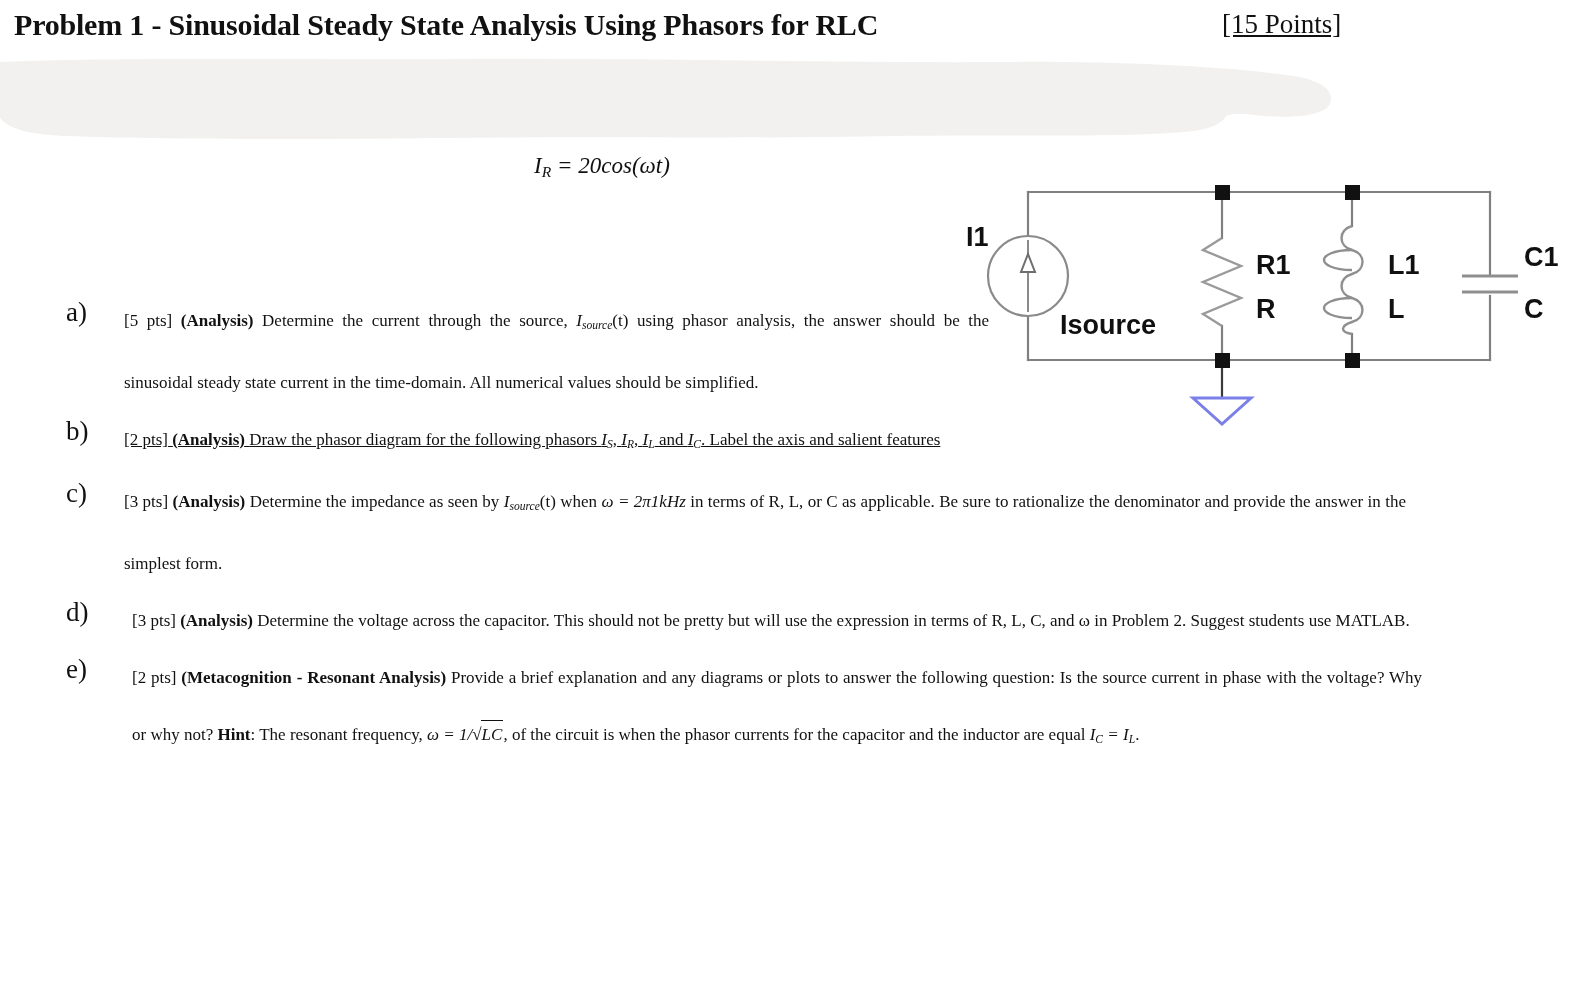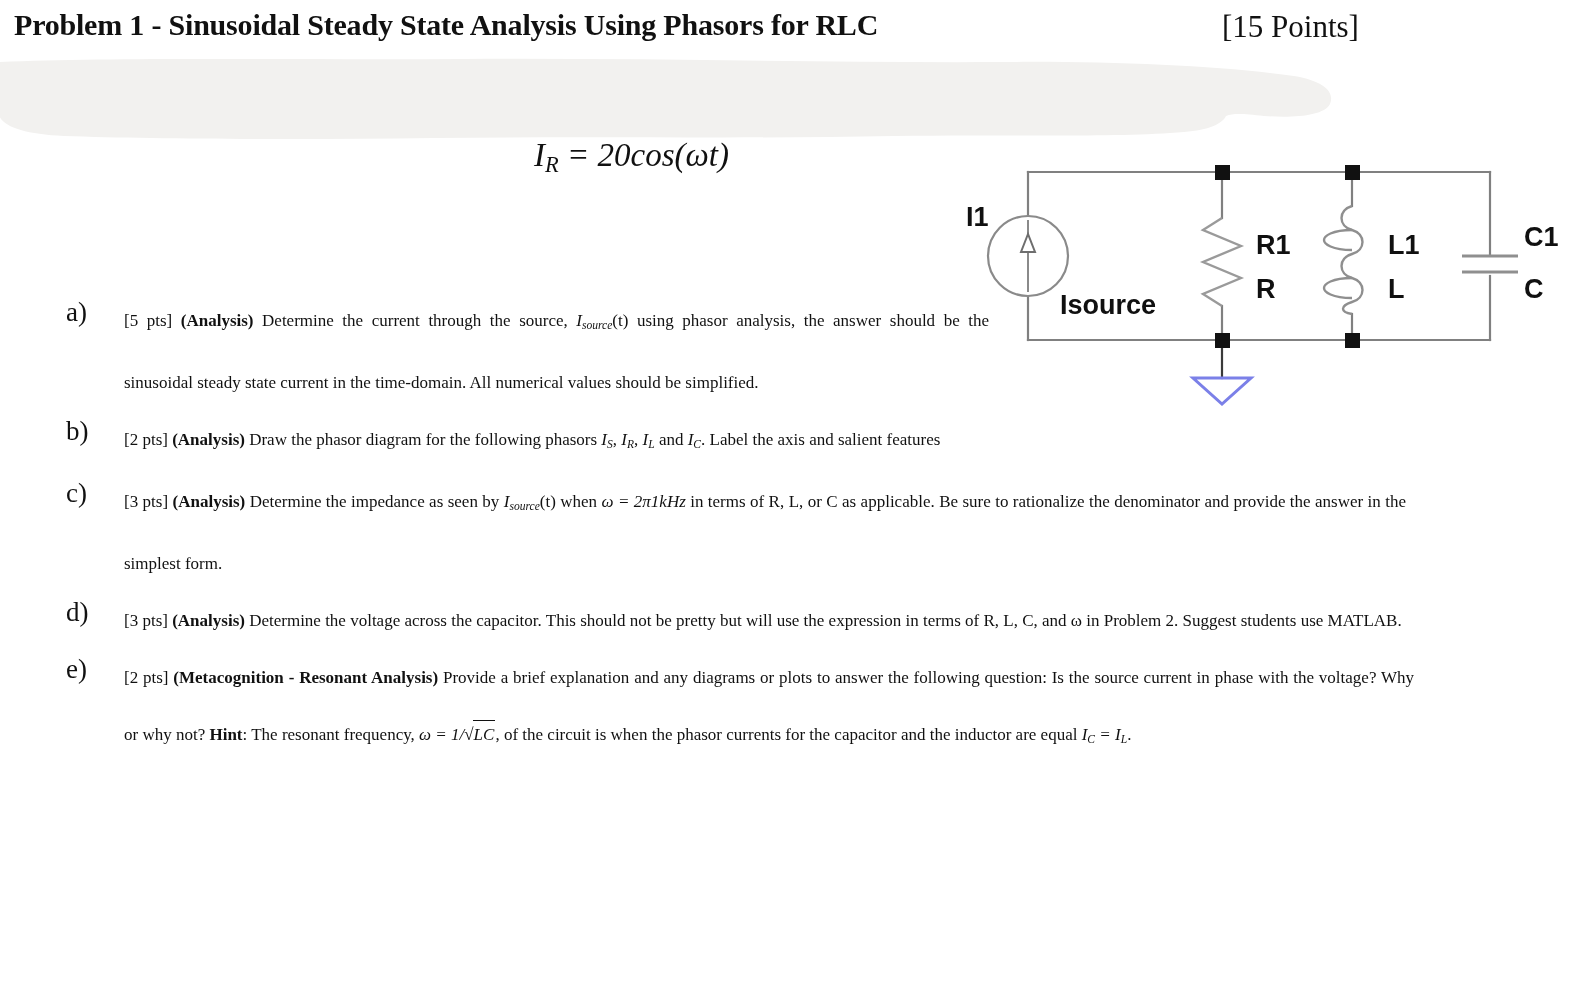--- a/index.html
+++ b/index.html
@@ -30,60 +30,61 @@
     top: 0;
     font-size: 30px;
     font-weight: bold;
     letter-spacing: -0.2px;
     white-space: nowrap;
   }
   .points-label {
     position: absolute;
     left: 1222px;
     top: 1px;
-    font-size: 31px;
+    font-size: 27px;
     white-space: nowrap;
+    text-decoration: underline;
   }
 
   
   .redaction {
     position: absolute;
     left: -6px;
     top: 56px;
     width: 1346px;
     height: 84px;
     pointer-events: none;
   }
 
   
   .equations {
     position: absolute;
     left: 530px;
-    top: 136px;
+    top: 146px;
     width: 420px;
     font-style: italic;
-    font-size: 33px;
+    font-size: 23px;
     line-height: 39px;
   }
   .eq-line { white-space: nowrap; display: block; }
   .eq-1 { text-align: left; padding-left: 4px; }
   .eq-2 { text-align: left; padding-left: 92px; }
   .eq-3 { text-align: left; padding-left: 42px; }
   .eq-line sub {
     font-size: 0.68em;
     font-style: italic;
     vertical-align: -0.28em;
   }
   .nosub { font-style: italic; }
 
   
   .circuit {
     position: absolute;
     left: 960px;
-    top: 146px;
+    top: 166px;
     width: 609px;
     height: 260px;
   }
   .circuit svg { display: block; }
   .ckt-label {
     font-family: "Liberation Sans", sans-serif;
     font-weight: bold;
     fill: #101010;
   }
 
@@ -107,40 +108,40 @@
     line-height: 40px;
   }
   .itext {
     font-size: 17px;
     line-height: 57px;
     text-align: justify;
     text-justify: inter-word;
   }
   .itext.narrow { width: 865px; }
   .itext.wide   { width: 1282px; }
-  .itext.wide2  { width: 1290px; }
+  .itext.wide2  { width: 1290px; margin-left: 8px; }
   .itext b { font-weight: bold; }
   .mi {
     font-style: italic;
   }
   .mi sub {
     font-size: 0.68em;
     vertical-align: -0.26em;
     font-style: italic;
   }
   .sqrt-wrap {
     font-style: italic;
     white-space: nowrap;
   }
   .sqrt-bar {
     border-top: 1.6px solid #111;
     padding: 4px 1px;
     margin-left: -1px;
   }
-  .lastline { text-align: left; }
+  .lastline { text-align: left; text-decoration: underline; }
 </style>
 </head>
 <body>
 
 <div class="title-row">
   <div class="problem-title">Problem 1 - Sinusoidal Steady State Analysis Using Phasors for RLC</div>
   <div class="points-label">[15 Points]</div>
 </div>
 
 <div class="redaction">

